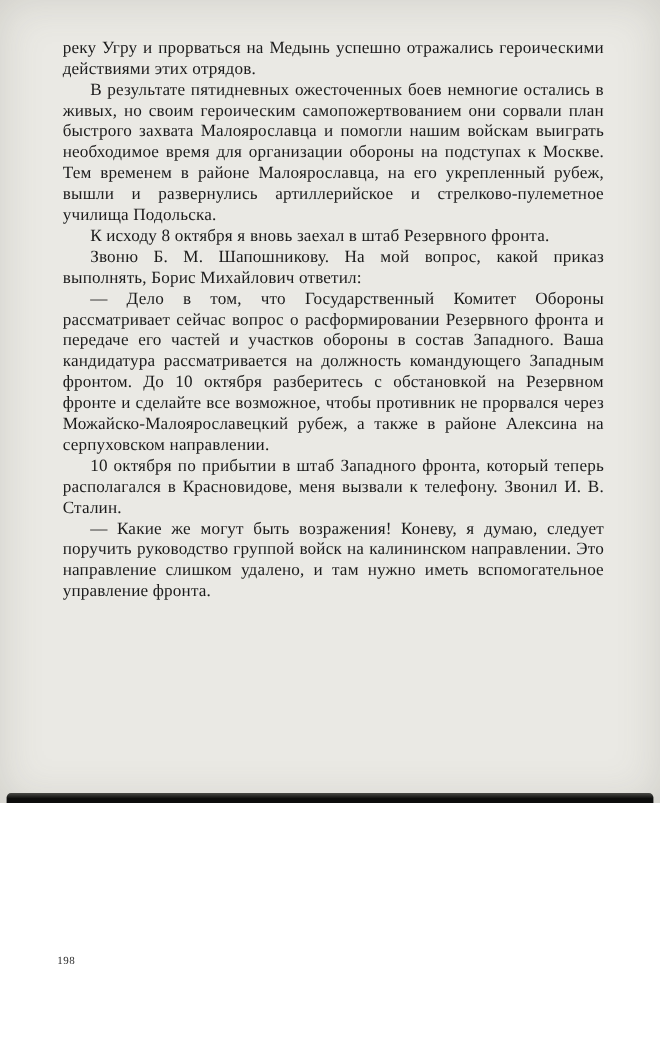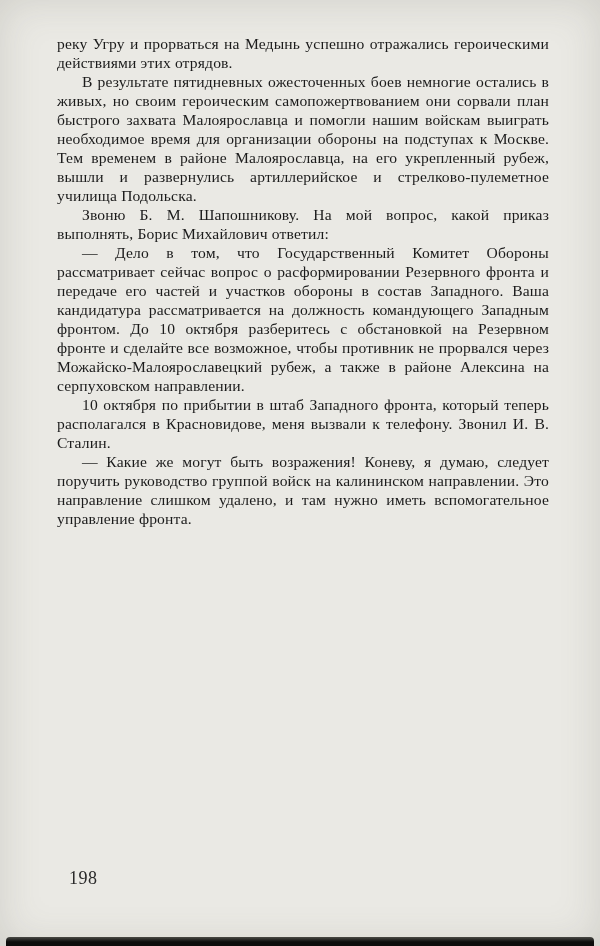--- a/index.html
+++ b/index.html
@@ -8,21 +8,21 @@
   }
   body {
     width: 600px;
     height: 946px;
     overflow: hidden;
     font-family: "Liberation Serif", "DejaVu Serif", serif;
   }
   .scan {
     position: relative;
     width: 600px;
-    height: 946px;
+    height: 730px;
     background: #eae9e4;
     box-shadow: inset 0 0 40px rgba(90,90,80,0.18);
   }
   .text-block {
     position: absolute;
     left: 57px;
     top: 34px;
     width: 492px;
     color: #1b1b1b;
     font-size: 15.6px;
@@ -33,43 +33,44 @@
   .para {
     margin: 0;
     text-indent: 1.6em;
     text-align: justify;
   }
   .para.no-indent {
     text-indent: 0;
   }
   .page-number {
     position: absolute;
-    left: 69px;
+    left: 52px;
     top: 868px;
     color: #2a2a2a;
-    font-size: 18px;
+    font-size: 10px;
     letter-spacing: 0.5px;
   }
   .scan-edge {
     position: absolute;
     left: 6px;
     right: 6px;
     bottom: 0;
     height: 9px;
     background: linear-gradient(#4a4a46, #0d0d0c 55%);
     border-radius: 4px 4px 0 0;
   }
 </style>
 </head>
 <body>
 
 <div class="scan">
   <main class="text-block">
     <p class="para no-indent">реку Угру и прорваться на Медынь успешно отражались героическими действиями этих отрядов.</p>
     <p class="para">В результате пятидневных ожесточенных боев немногие остались в живых, но своим героическим самопожертвованием они сорвали план быстрого захвата Малоярославца и помогли нашим войскам выиграть необходимое время для организации обороны на подступах к Москве. Тем временем в районе Малоярославца, на его укрепленный рубеж, вышли и развернулись артиллерийское и стрелково-пулеметное училища Подольска.</p>
+    <p class="para">К исходу 8 октября я вновь заехал в штаб Резервного фронта.</p>
     <p class="para">Звоню Б. М. Шапошникову. На мой вопрос, какой приказ выполнять, Борис Михайлович ответил:</p>
     <p class="para">— Дело в том, что Государственный Комитет Обороны рассматривает сейчас вопрос о расформировании Резервного фронта и передаче его частей и участков обороны в состав Западного. Ваша кандидатура рассматривается на должность командующего Западным фронтом. До 10 октября разберитесь с обстановкой на Резервном фронте и сделайте все возможное, чтобы противник не прорвался через Можайско-Малоярославецкий рубеж, а также в районе Алексина на серпуховском направлении.</p>
     <p class="para">10 октября по прибытии в штаб Западного фронта, который теперь располагался в Красновидове, меня вызвали к телефону. Звонил И. В. Сталин.</p>
     <p class="para">— Какие же могут быть возражения! Коневу, я думаю, следует поручить руководство группой войск на калининском направлении. Это направление слишком удалено, и там нужно иметь вспомогательное управление фронта.</p>
   </main>
 
   <div class="page-number">198</div>
 
   <div class="scan-edge"></div>
 </div>

